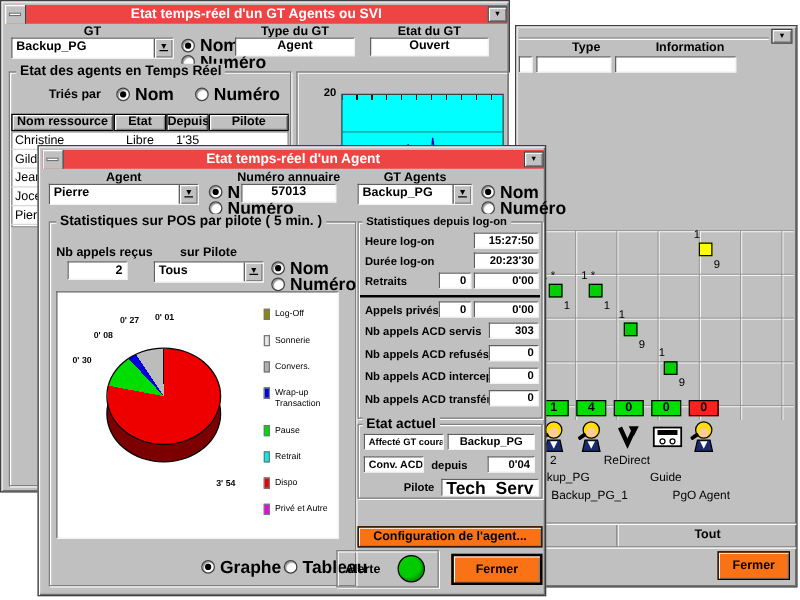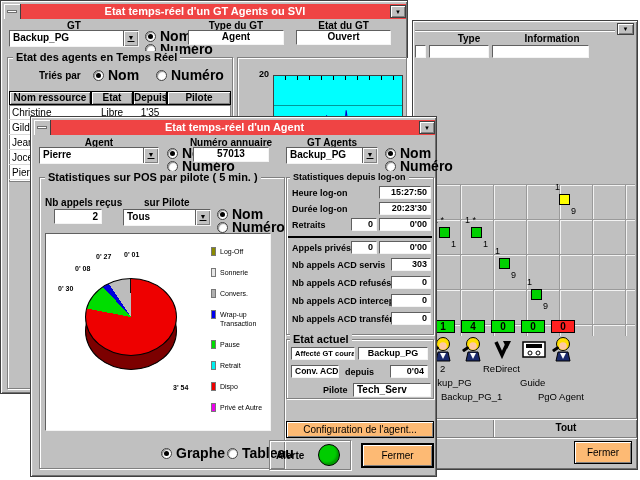--- a/index.html
+++ b/index.html
@@ -16,21 +16,21 @@
 .field{position:absolute;background:#fff;border:1px solid;border-color:#606060 #f4f4f4 #f4f4f4 #606060;font-size:10px;font-weight:bold;line-height:11px;padding:0 3px;white-space:nowrap;overflow:hidden;color:#000}
 .field.c{text-align:center}.field.r{text-align:right}
 .combo{position:absolute;background:#fff;border:1px solid;border-color:#606060 #f4f4f4 #f4f4f4 #606060}
 .cval{position:absolute;left:3px;top:1px;font-size:10px;font-weight:bold;white-space:nowrap}
 .dd{position:absolute;right:0;top:0;bottom:0;width:15px;background:#c0c0c0;border-left:1px solid #606060;box-shadow:inset 1px 1px 0 #fff,inset -1px -1px 0 #808080;text-align:center;font-size:7px;line-height:13px;text-decoration:underline;color:#000}
 .radio{position:absolute;display:flex;align-items:center;gap:4px;font-size:14px;font-weight:bold;height:11px;line-height:11px;white-space:nowrap}
 .radio i{width:11px;height:11px;border-radius:50%;background:#fff;border:1px solid #404040;box-shadow:inset 1px 1px 1px #909090;flex:0 0 11px;position:relative}
 .radio.sel i:after{content:"";position:absolute;left:2px;top:2px;width:5px;height:5px;background:#000;border-radius:50%}
 .group{position:absolute;border:1px solid #808080;box-shadow:inset 1px 1px 0 #fff,1px 1px 0 #fff}
 .glabel{position:absolute;background:#c0c0c0;padding:0 3px;font-weight:bold;font-size:11px;white-space:nowrap;line-height:12px;z-index:2}
-.btn{position:absolute;background:#fdba74;border:1px solid #000;box-shadow:inset 1px 1px 0 #fff,inset -1px -1px 0 #808080;font-weight:normal;font-size:10px;text-align:center;color:#000;padding:0}
+.btn{position:absolute;background:#f97316;border:1px solid #000;box-shadow:inset 1px 1px 0 #fff,inset -1px -1px 0 #808080;font-weight:bold;font-size:10px;text-align:center;color:#000;padding:0}
 .btn.def{border:2px solid #000}
 .th{position:absolute;background:#c0c0c0;border:1px solid #000;box-shadow:inset 1px 1px 0 #fff,inset -1px -1px 0 #808080;font-size:10px;font-weight:bold;text-align:center;line-height:12px;height:14px;overflow:hidden}
 .tbody{position:absolute;background:#fff;border:1px solid #808080}
 .tc{position:absolute;font-size:10px;line-height:15px;height:15px;padding:0 3px;white-space:nowrap;overflow:hidden;border-bottom:1px solid #d8d8d8}
 .tc.c{text-align:center}
 .canvas{position:absolute;background:#fff;border:1px solid;border-color:#606060 #f4f4f4 #f4f4f4 #606060}
 .chart10{position:absolute;background:#00ffff;border:1px solid #404040}
 .chart10:before{content:"";position:absolute;top:0;left:0;right:0;height:4px;background:repeating-linear-gradient(90deg,transparent 0 11px,#000 11px 12px)}
 .chart10:after{content:"";position:absolute;top:30%;left:0;right:0;height:1px;background:#009a9a}
 .pie{position:absolute;width:92px;height:78px;border-radius:50%;border:1px solid #000}
@@ -343,21 +343,21 @@
     <div class="field r s9" style="left:360px;top:195px;width:40px;height:13px;font-size:9px">0</div>
 
     <div class="group" style="left:255px;top:222px;width:148px;height:60px"></div>
     <div class="glabel" style="left:259px;top:216px">Etat actuel</div>
     <div class="field c" style="left:260px;top:230px;width:64px;height:13px;font-size:7.5px;line-height:11px">Affecté GT courant</div>
     <div class="field c" style="left:327px;top:230px;width:70px;height:13px;font-size:9px;line-height:11px">Backup_PG</div>
     <div class="field c" style="left:260px;top:248px;width:48px;height:13px;font-size:8.5px;line-height:11px">Conv. ACD</div>
     <div class="lbl s9" style="left:314px;top:250px">depuis</div>
     <div class="field r" style="left:359px;top:248px;width:38px;height:13px;font-size:9px;line-height:11px">0'04</div>
     <div class="lbl s9" style="left:292px;top:268px">Pilote</div>
-    <div class="field" style="left:322px;top:266px;width:78px;height:14px;font-size:10px;line-height:12px">Tech_Serv</div>
+    <div class="field" style="left:322px;top:266px;width:78px;height:14px;font-size:14px;line-height:12px">Tech_Serv</div>
 
     <button class="btn" style="left:255px;top:304px;width:148px;height:17px">Configuration de l'agent...</button>
 
     <div class="group" style="left:238px;top:323px;width:82px;height:30px"></div>
     <div class="lbl" style="left:245px;top:333px">Alerte</div>
     <div class="alertdot" style="left: 287px; top: 327px; background: rgb(0, 204, 0);"></div>
     <button class="btn def" style="left:330px;top:326px;width:73px;height:25px">Fermer</button>
   </div>
 
 </div>

